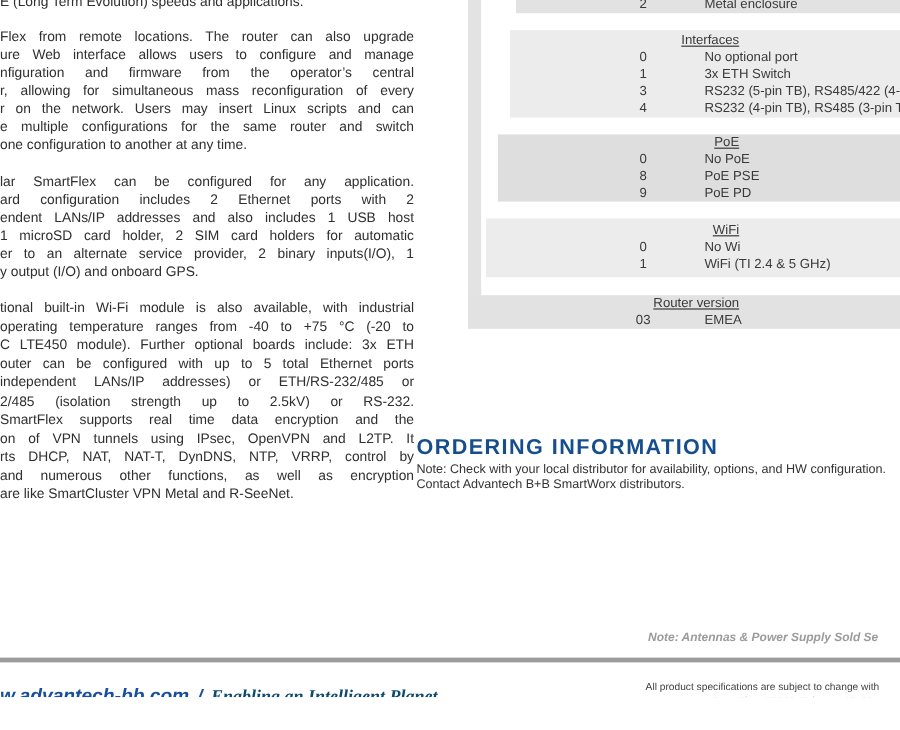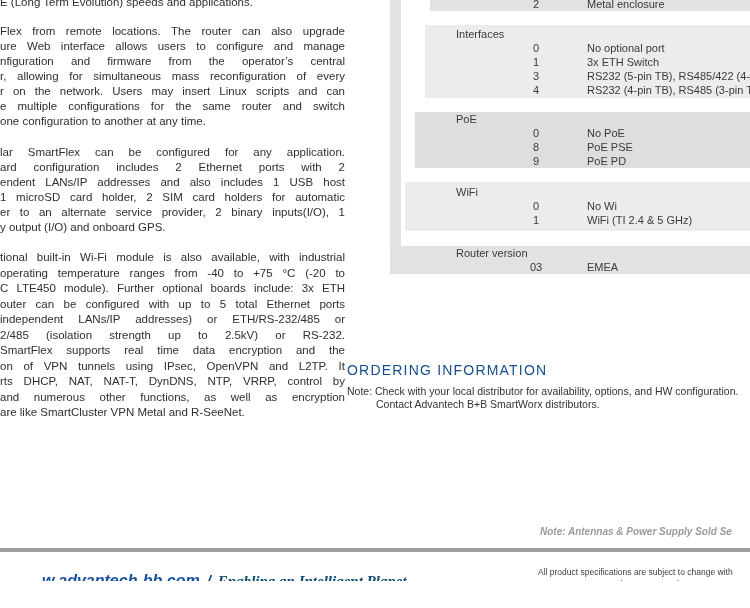--- a/index.html
+++ b/index.html
@@ -17,46 +17,46 @@
   }
   .pline.last { text-align-last:left; }
   .para.lh2 .pline { line-height:15.5px; }
 
   
   .vstrip { position:absolute; left:390px; top:0; width:11px; height:247px; background:#e3e3e3; }
   .sect { position:absolute; font-size:11px; color:#3a3a3a; box-sizing:border-box; overflow:hidden; }
   .trow { height:14px; display:flex; align-items:center; padding-left:var(--off); }
   .code { width:80px; flex:none; text-align:center; }
   .desc { margin-left:11px; white-space:nowrap; }
-  .shead { height:14px; line-height:14px; width:160px; text-align:left; margin-left:calc(var(--off) - 40px); }
+  .shead { height:14px; line-height:14px; width:160px; text-align:right; margin-left:calc(var(--off) - 40px);text-decoration:underline; }
   .s0 { left:430px; top:-6px; width:330px; height:17px; background:#e2e2e2; padding-top:3px; --off:66px; }
   .s1 { left:425px; top:25px;  width:335px; height:73px; background:#ececec; padding-top:2px; --off:71px; }
   .s2 { left:415px; top:112px; width:345px; height:56px; background:#dedede; --off:81px; }
   .s3 { left:405px; top:182px; width:355px; height:49px; background:#ececec; padding-top:3px; --off:91px; }
   .s4 { left:390px; top:246px; width:370px; height:28px; background:#e2e2e2; --off:106px; }
 
   
   .oi-heading {
     position:absolute; left:347px; top:362px;
-    font-size:14px; font-weight:400; letter-spacing:1.2px; color:#164e8d; white-space:nowrap;
+    font-size:18px; font-weight:700; letter-spacing:1.2px; color:#164e8d; white-space:nowrap;
   }
   .oi-note { position:absolute; left:347px; font-size:10.5px; color:#333333; white-space:nowrap; }
   .oi-note.l1 { top:385px; }
-  .oi-note.l2 { top:398px;margin-left:29px; }
+  .oi-note.l2 { top:398px; }
 
   
   .acc-note {
     position:absolute; left:540px; top:526px;
     font-size:10px; font-weight:bold; font-style:italic; color:#9b9b9b; white-space:nowrap;
   }
 
   
   .hrule { position:absolute; left:0; top:548px; width:750px; height:4px; background:#9c9c9c; }
   .footer-left { position:absolute; left:0; top:572px; white-space:nowrap; }
-  .url { font-size:16px; font-weight:bold; font-style:italic; color:#174f9e;padding-left:42px; }
+  .url { font-size:16px; font-weight:bold; font-style:italic; color:#174f9e; }
   .slash { font-size:15px; font-style:italic; font-weight:bold; color:#174f9e; margin:0 7px; }
   .tagline { font-family:"Liberation Serif", serif; font-size:15px; font-weight:bold; font-style:italic; color:#0c4a6e; }
   .fr { position:absolute; font-size:8.5px; color:#3f3f3f; white-space:nowrap; }
   .fr1 { left:538px; top:567px; }
   .fr2 { left:593px; top:579px; }
 </style>
 </head>
 <body>
 
 <div class="page">

